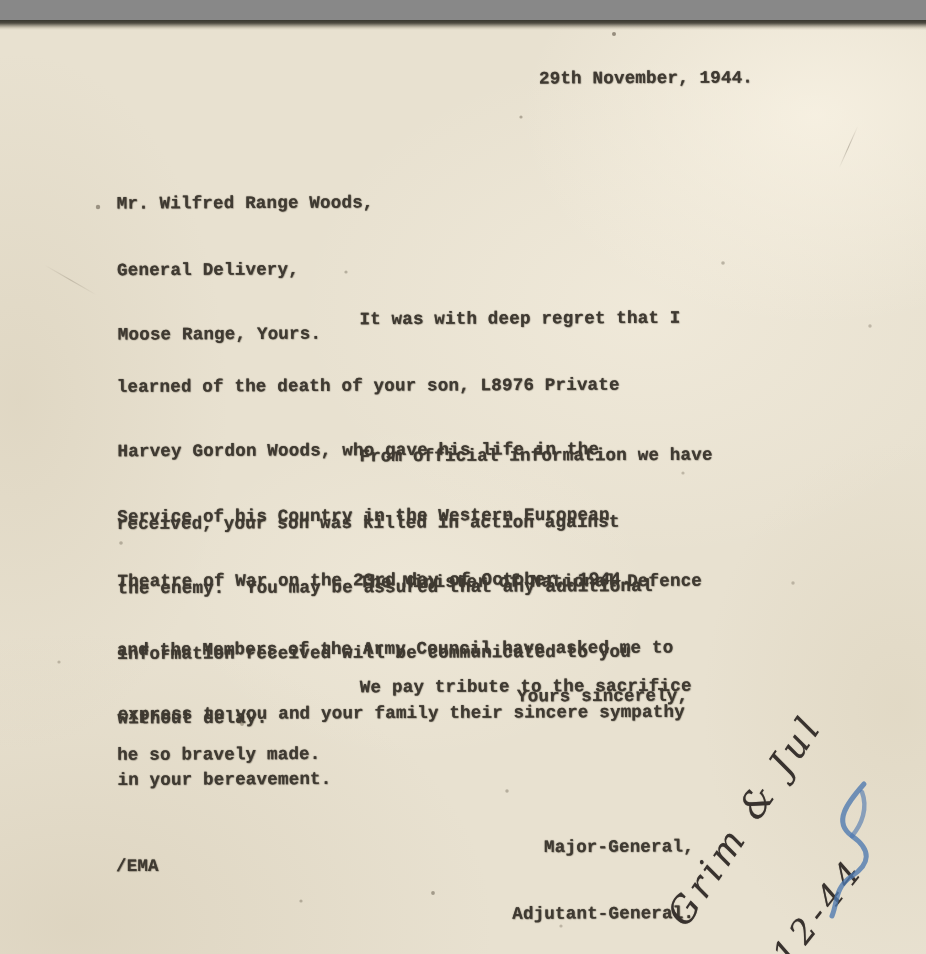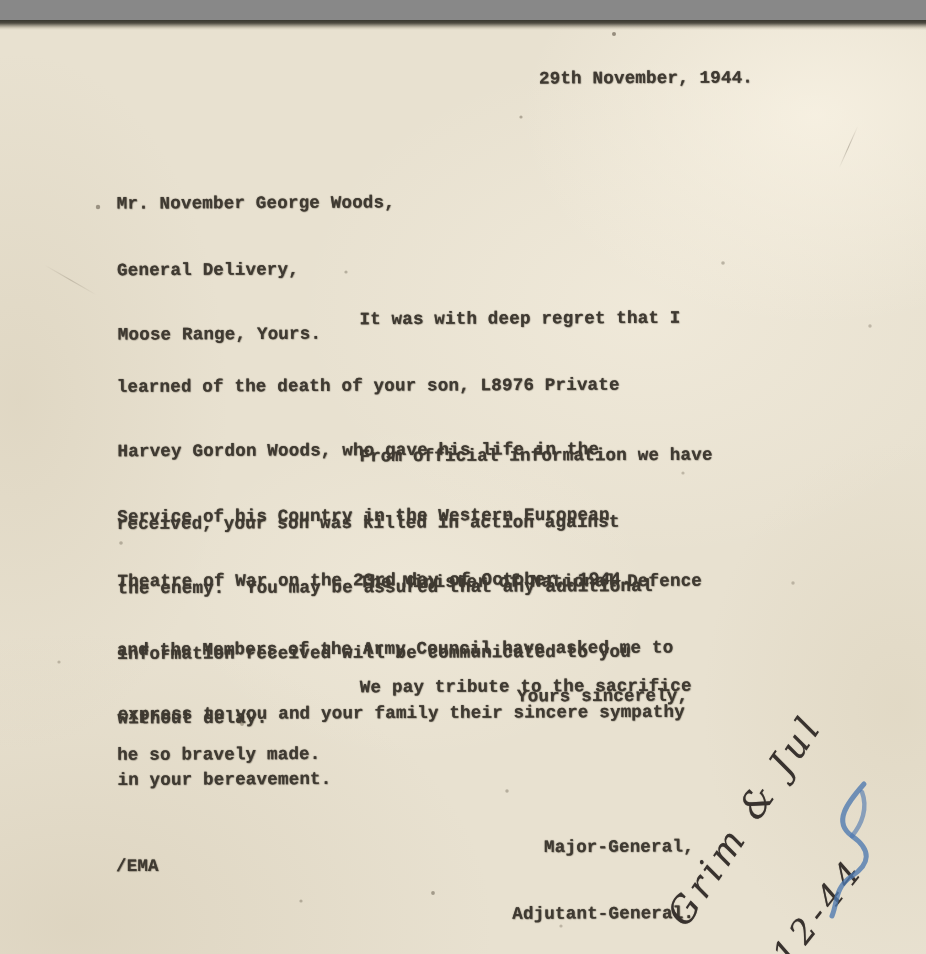--- a/index.html
+++ b/index.html
@@ -119,21 +119,21 @@
 <div class="paper">
 
   <div class="scan-edge-top"></div>
   <div class="specks"></div>
   <div class="fiber1"></div>
   <div class="fiber2"></div>
 
   <div class="type date-line">29th November, 1944.</div>
 
   <div class="type recipient">
-    <div class="tline">Mr. November George Woods,</div>
+    <div class="tline">Mr. Wilfred Range Woods,</div>
     <div class="tline">General Delivery,</div>
     <div class="tline">Moose Range, Yours.</div>
   </div>
 
 
   <div class="type para1">
     <div class="tline indent1">It was with deep regret that I</div>
     <div class="tline">learned of the death of your son, L8976 Private</div>
     <div class="tline">Harvey Gordon Woods, who gave his life in the</div>
     <div class="tline">Service of his Country in the Western European</div>

